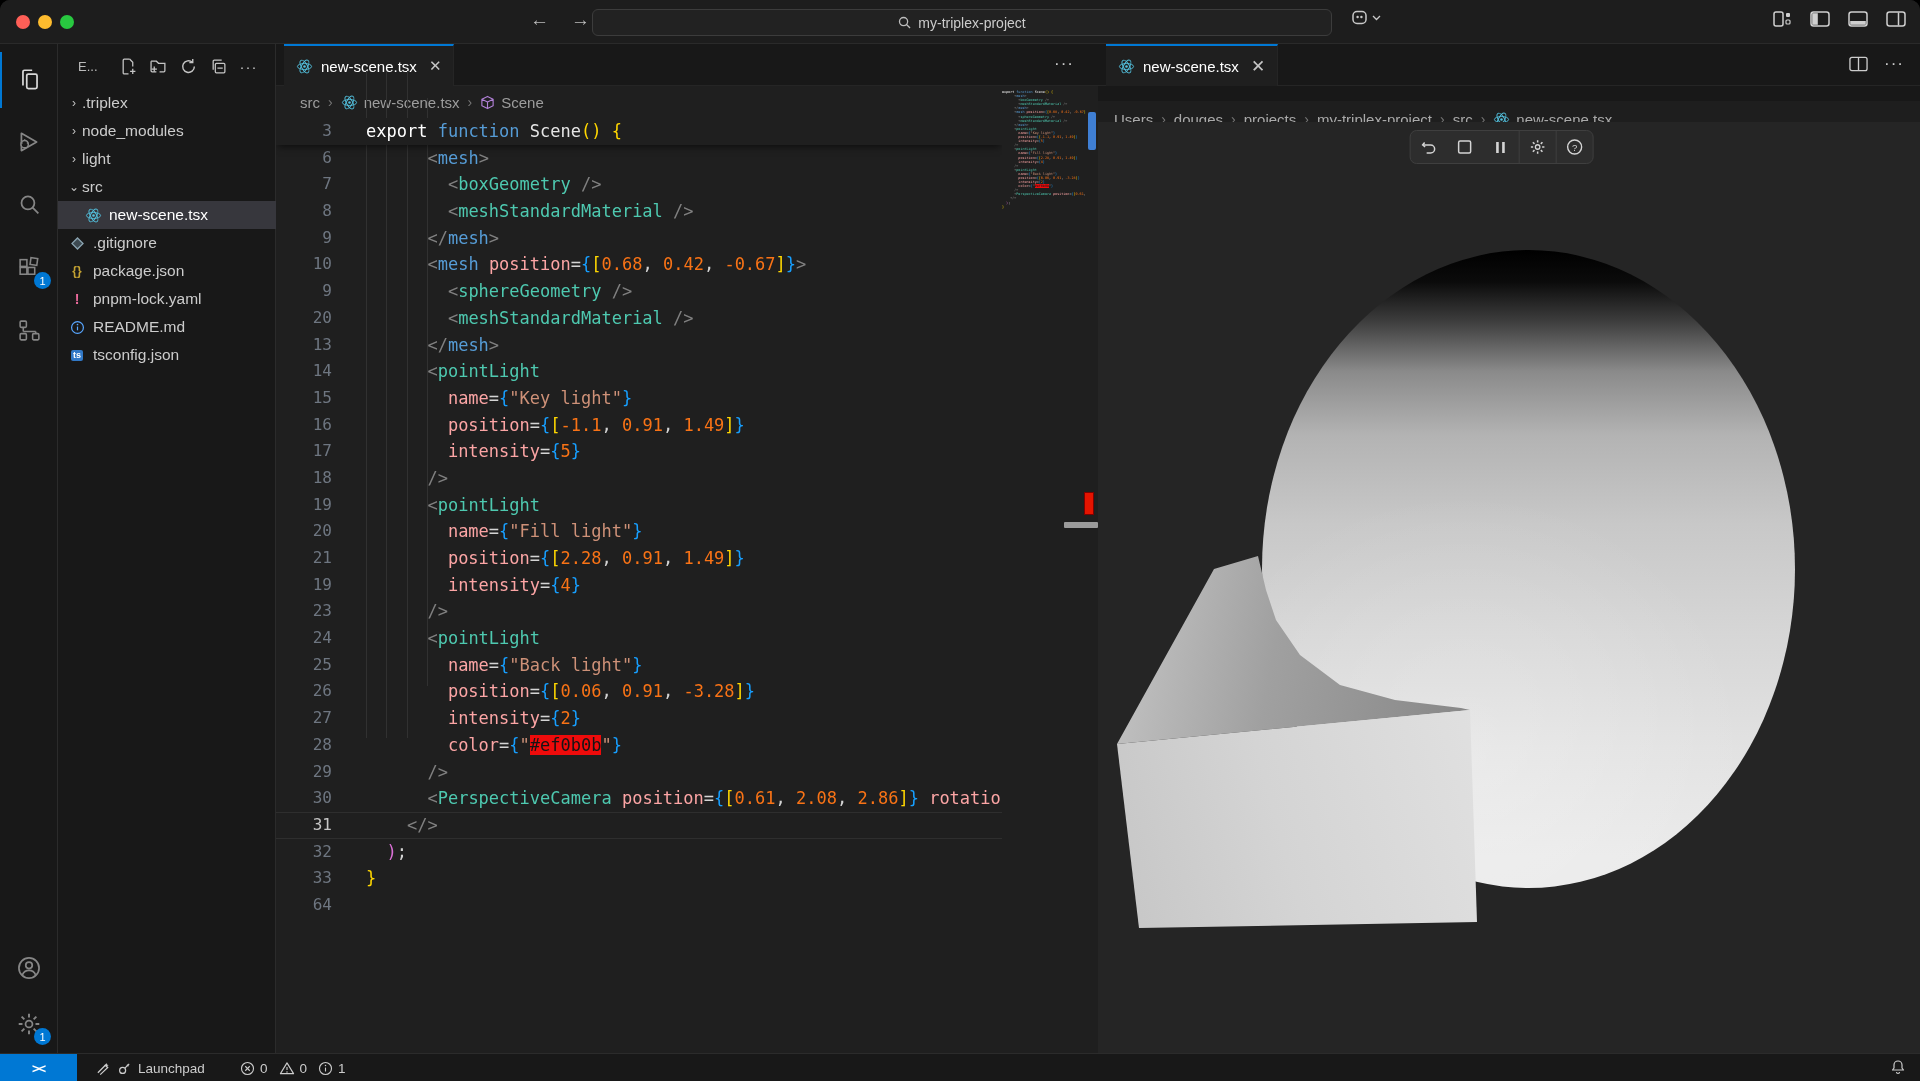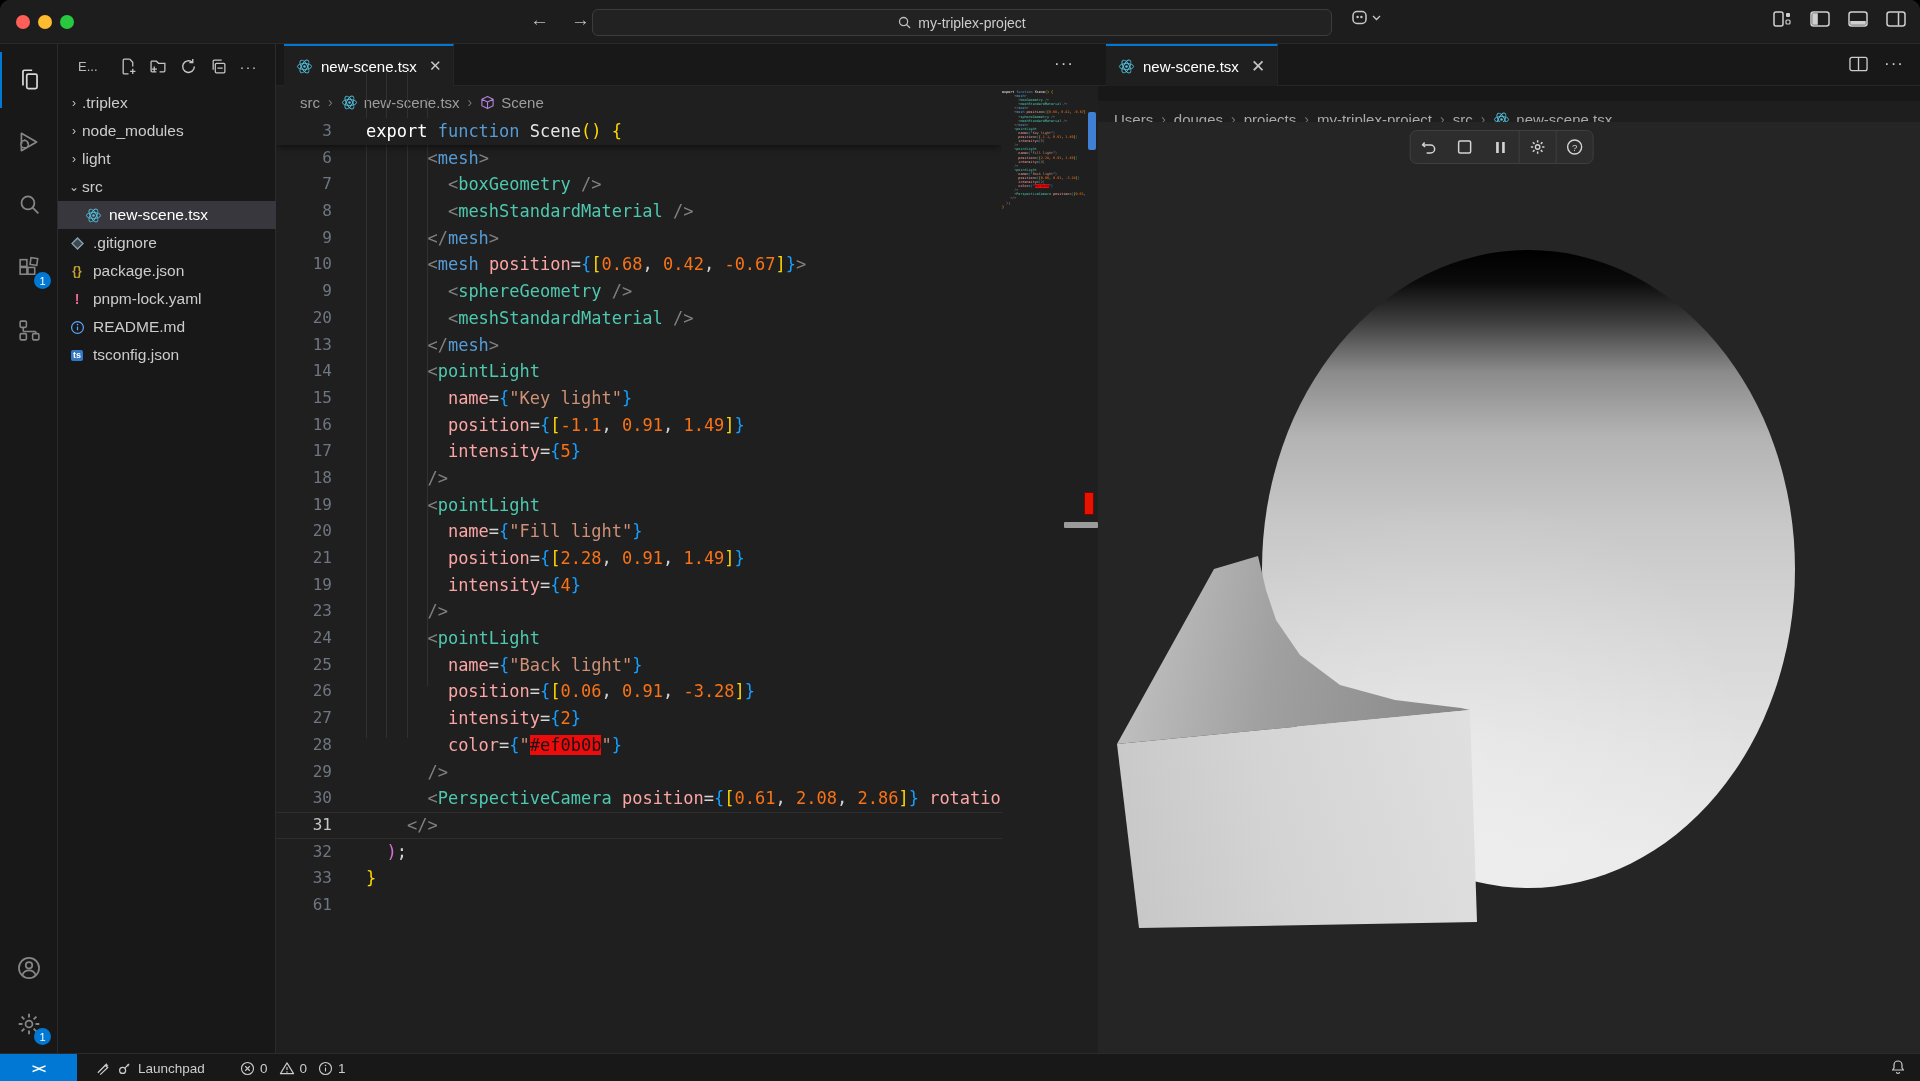--- a/index.html
+++ b/index.html
@@ -428,21 +428,21 @@
           <div class="code-line"><span class="ln">24</span><span class="ct"><span class="tk-pl">      </span><span class="tk-tagb">&lt;</span><span class="tk-comp">pointLight</span></span></div>
           <div class="code-line"><span class="ln">25</span><span class="ct"><span class="tk-pl">        </span><span class="tk-attr">name</span><span class="tk-eq">=</span><span class="tk-b3">{</span><span class="tk-str">"Back light"</span><span class="tk-b3">}</span></span></div>
           <div class="code-line"><span class="ln">26</span><span class="ct"><span class="tk-pl">        </span><span class="tk-attr">position</span><span class="tk-eq">=</span><span class="tk-b3">{</span><span class="tk-b1">[</span><span class="tk-num">0.06</span><span class="tk-pl">, </span><span class="tk-num">0.91</span><span class="tk-pl">, </span><span class="tk-num">-3.28</span><span class="tk-b1">]</span><span class="tk-b3">}</span></span></div>
           <div class="code-line"><span class="ln">27</span><span class="ct"><span class="tk-pl">        </span><span class="tk-attr">intensity</span><span class="tk-eq">=</span><span class="tk-b3">{</span><span class="tk-num">2</span><span class="tk-b3">}</span></span></div>
           <div class="code-line"><span class="ln">28</span><span class="ct"><span class="tk-pl">        </span><span class="tk-attr">color</span><span class="tk-eq">=</span><span class="tk-b3">{</span><span class="tk-str">"</span><span class="tk-swatch">#ef0b0b</span><span class="tk-str">"</span><span class="tk-b3">}</span></span></div>
           <div class="code-line"><span class="ln">29</span><span class="ct"><span class="tk-pl">      </span><span class="tk-tagb">/&gt;</span></span></div>
           <div class="code-line"><span class="ln">30</span><span class="ct"><span class="tk-pl">      </span><span class="tk-tagb">&lt;</span><span class="tk-comp">PerspectiveCamera</span><span class="tk-pl"> </span><span class="tk-attr">position</span><span class="tk-eq">=</span><span class="tk-b3">{</span><span class="tk-b1">[</span><span class="tk-num">0.61</span><span class="tk-pl">, </span><span class="tk-num">2.08</span><span class="tk-pl">, </span><span class="tk-num">2.86</span><span class="tk-b1">]</span><span class="tk-b3">}</span><span class="tk-pl"> </span><span class="tk-attr">rotation</span></span></div>
           <div class="code-line active"><span class="ln">31</span><span class="ct"><span class="tk-pl">    </span><span class="tk-tagb">&lt;/&gt;</span></span></div>
           <div class="code-line"><span class="ln">32</span><span class="ct"><span class="tk-pl">  </span><span class="tk-b2">)</span><span class="tk-pl">;</span></span></div>
           <div class="code-line"><span class="ln">33</span><span class="ct"><span class="tk-b1">}</span></span></div>
-          <div class="code-line"><span class="ln">61</span><span class="ct"></span></div>
+          <div class="code-line"><span class="ln">64</span><span class="ct"></span></div>
         </div>
     </div>
 
     <div id="minimap">
         <div class="mini-line"><span class="tk-kw">export</span><span class="tk-pl"> </span><span class="tk-kw2">function</span><span class="tk-pl"> </span><span class="tk-fn">Scene</span><span class="tk-b1">(</span><span class="tk-b1">)</span><span class="tk-pl"> </span><span class="tk-b1">{</span></div>
         <div class="mini-line"><span class="tk-pl">      </span><span class="tk-tagb">&lt;</span><span class="tk-tag">mesh</span><span class="tk-tagb">&gt;</span></div>
         <div class="mini-line"><span class="tk-pl">        </span><span class="tk-tagb">&lt;</span><span class="tk-comp">boxGeometry</span><span class="tk-pl"> </span><span class="tk-tagb">/&gt;</span></div>
         <div class="mini-line"><span class="tk-pl">        </span><span class="tk-tagb">&lt;</span><span class="tk-comp">meshStandardMaterial</span><span class="tk-pl"> </span><span class="tk-tagb">/&gt;</span></div>
         <div class="mini-line"><span class="tk-pl">      </span><span class="tk-tagb">&lt;/</span><span class="tk-tag">mesh</span><span class="tk-tagb">&gt;</span></div>
         <div class="mini-line"><span class="tk-pl">      </span><span class="tk-tagb">&lt;</span><span class="tk-tag">mesh</span><span class="tk-pl"> </span><span class="tk-attr">position</span><span class="tk-eq">=</span><span class="tk-b3">{</span><span class="tk-b1">[</span><span class="tk-num">0.68</span><span class="tk-pl">, </span><span class="tk-num">0.42</span><span class="tk-pl">, </span><span class="tk-num">-0.67</span><span class="tk-b1">]</span><span class="tk-b3">}</span></div>

